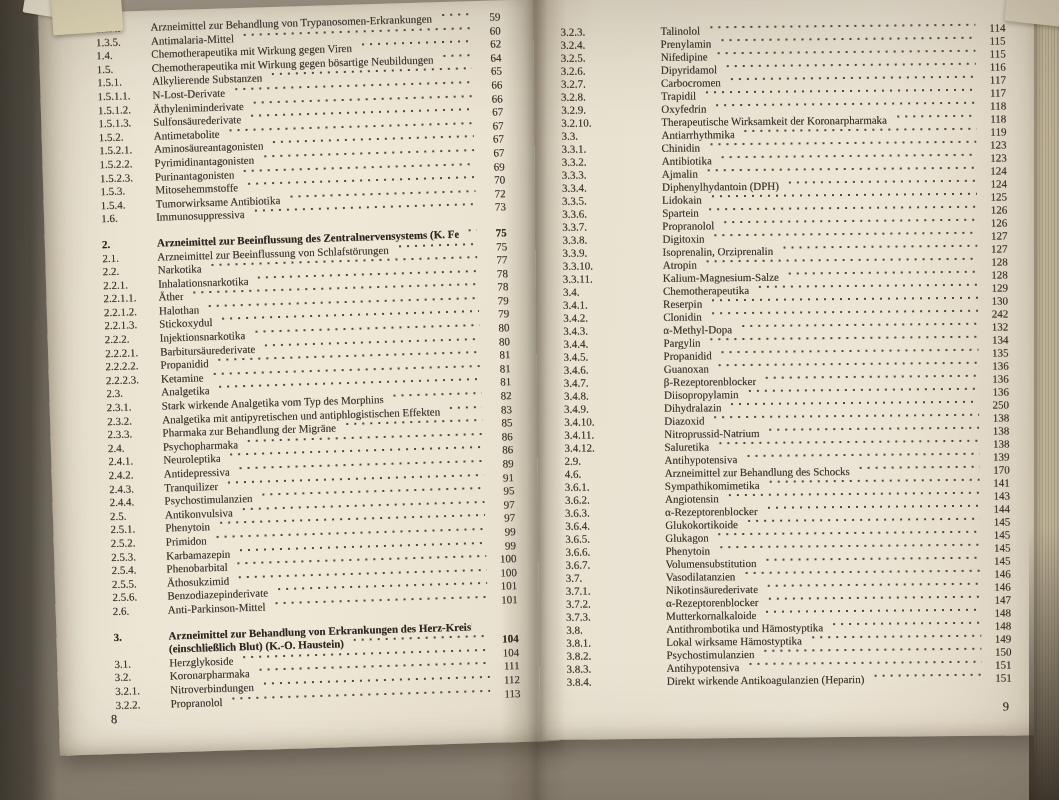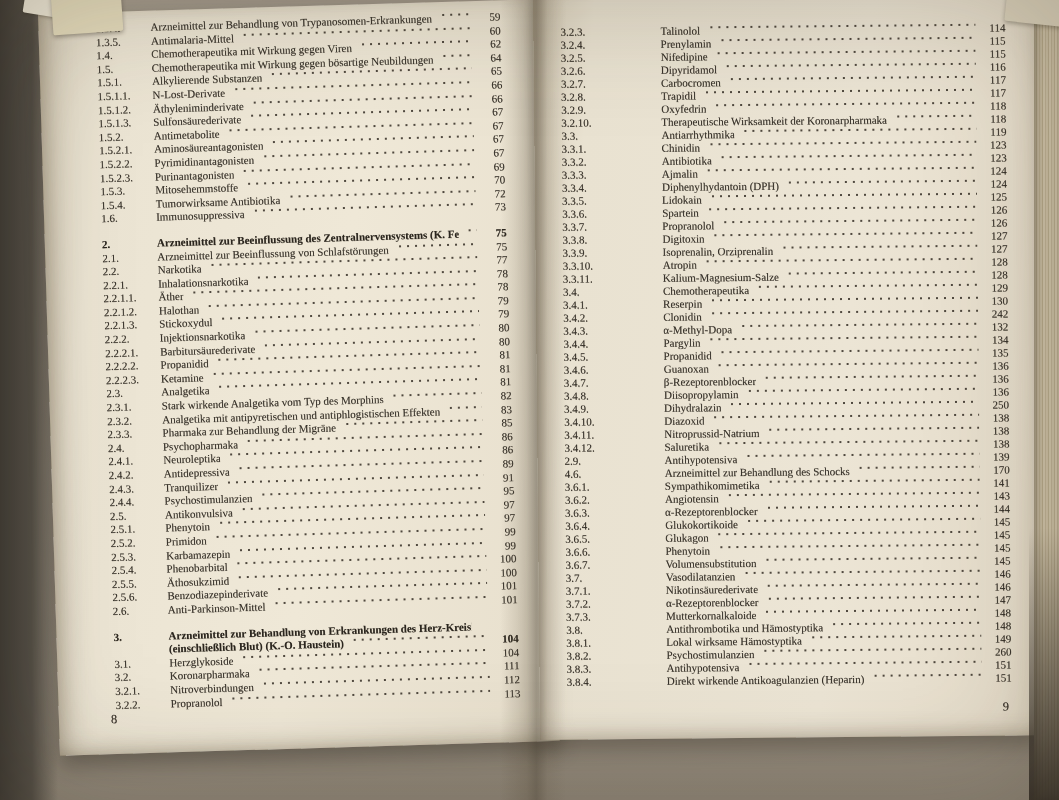--- a/index.html
+++ b/index.html
@@ -671,21 +671,21 @@
         <div class="toc-row">
     <span class="num">3.8.1.</span>
     <span class="title">Lokal wirksame Hämostyptika</span>
     <span class="dots"></span>
     <span class="pagenum">149</span>
   </div>
         <div class="toc-row">
     <span class="num">3.8.2.</span>
     <span class="title">Psychostimulanzien</span>
     <span class="dots"></span>
-    <span class="pagenum">260</span>
+    <span class="pagenum">150</span>
   </div>
         <div class="toc-row">
     <span class="num">3.8.3.</span>
     <span class="title">Antihypotensiva</span>
     <span class="dots"></span>
     <span class="pagenum">151</span>
   </div>
         <div class="toc-row">
     <span class="num">3.8.4.</span>
     <span class="title">Direkt wirkende Antikoagulanzien (Heparin)</span>

